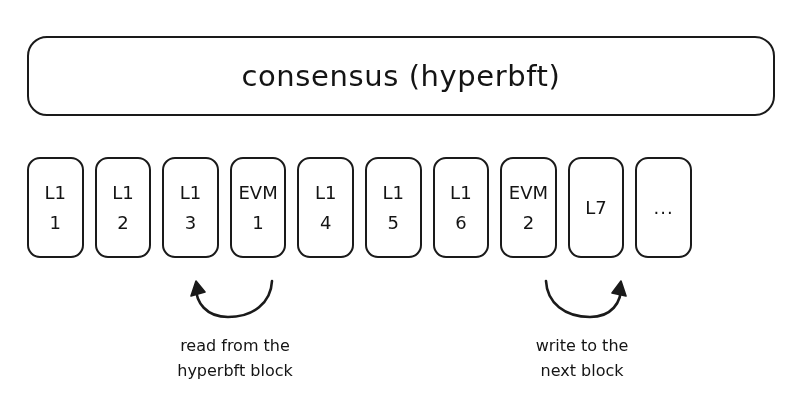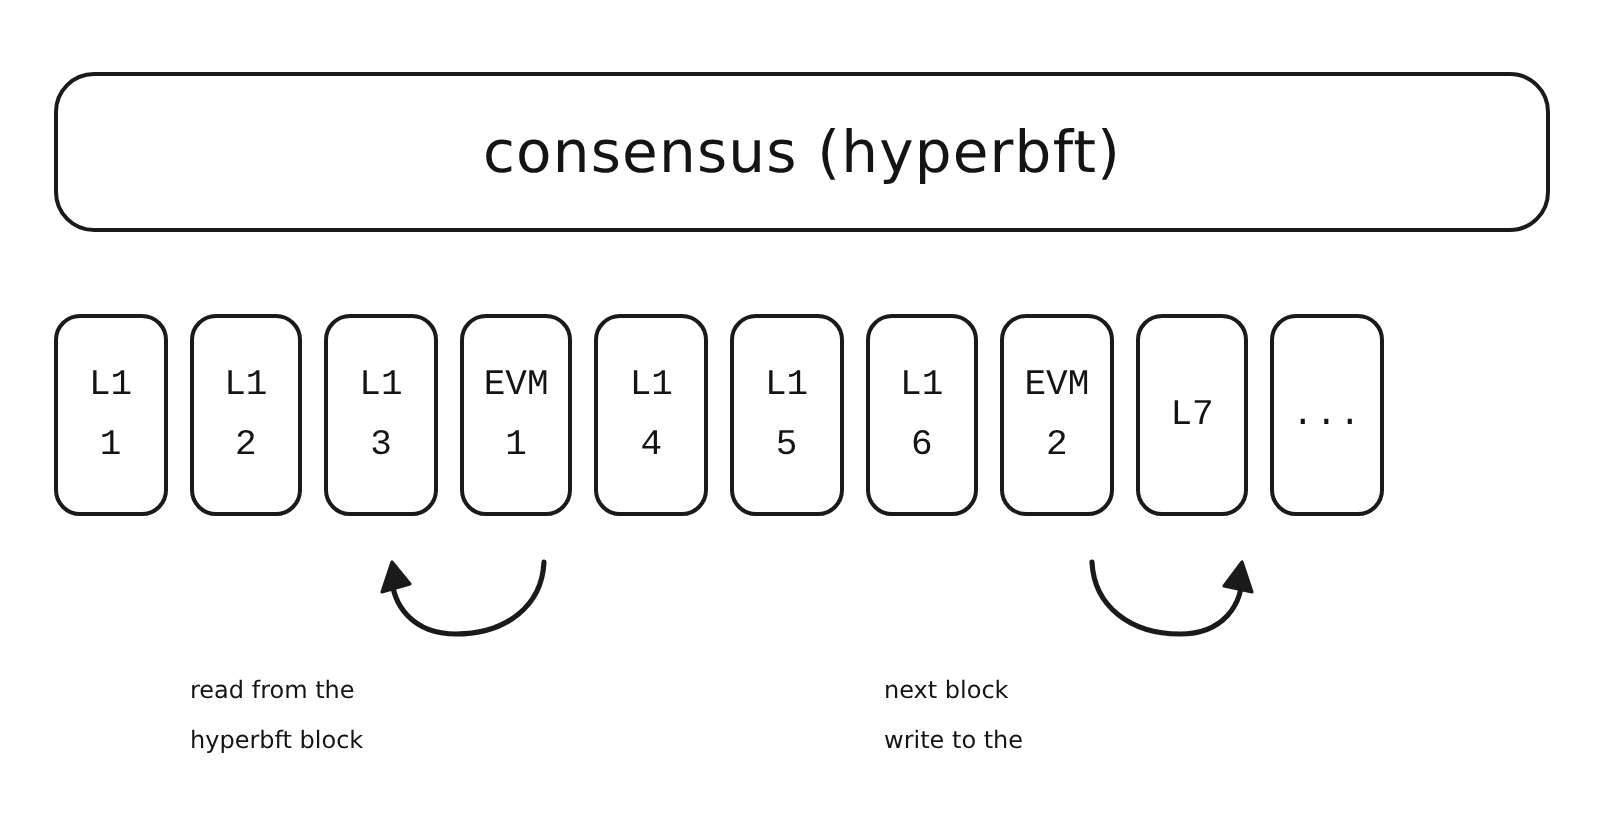--- a/index.html
+++ b/index.html
@@ -47,21 +47,20 @@
 
   
   .block-row {
     position: absolute;
     left: 27px;
     top: 157px;
     width: 751px;
     height: 101px;
     display: flex;
     gap: 11px;
-    font-family: Liberation Mono, monospace;
   }
   .block {
     box-sizing: border-box;
     width: 56.6px;
     height: 101px;
     border: 2.2px solid #1a1a1a;
     border-radius: 13px;
     display: flex;
     flex-direction: column;
     align-items: center;
@@ -83,22 +82,22 @@
     margin: 12px;
   }
   .block.ellipsis .block-line1 {
     font-size: 18px;
     letter-spacing: 1px;
   }
 
   
   .annotation {
     position: absolute;
-    text-align: left;
-    font-size: 12px;
+    text-align: center;
+    font-size: 16px;
     line-height: 25px;
     color: #141414;
     white-space: nowrap;
   }
   #annotation-read {
     left: 95px;
     top: 333px;
     width: 280px;
   }
   #annotation-write {
@@ -170,15 +169,15 @@
     <span class="block-line1">...</span>
   </div>
 </div>
 
 <div class="annotation" id="annotation-read">
   <span class="annotation-line">read from the</span>
   <span class="annotation-line">hyperbft block</span>
 </div>
 
 <div class="annotation" id="annotation-write">
+  <span class="annotation-line">write to the</span>
   <span class="annotation-line">next block</span>
-  <span class="annotation-line">write to the</span>
 </div>
 
 </body></html>

